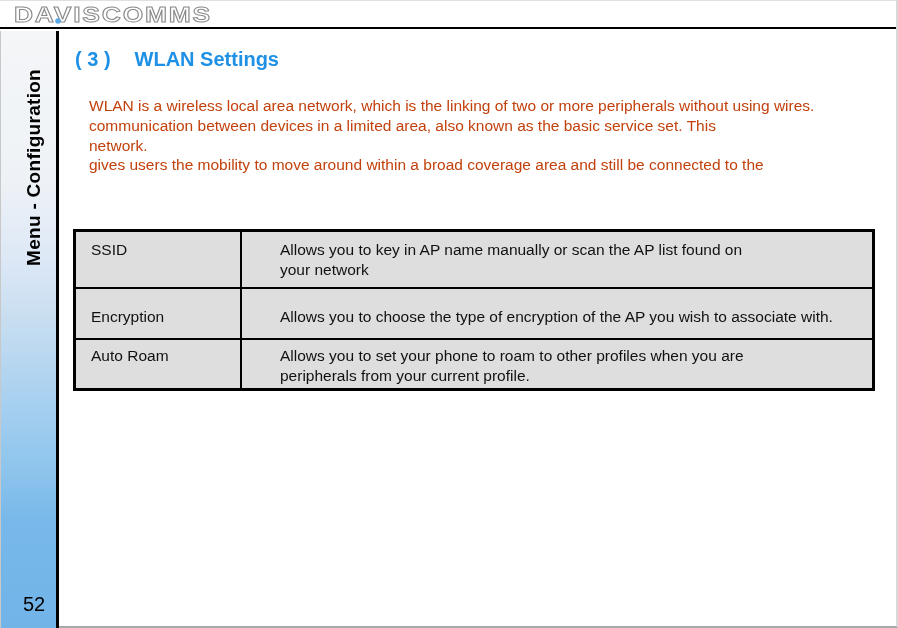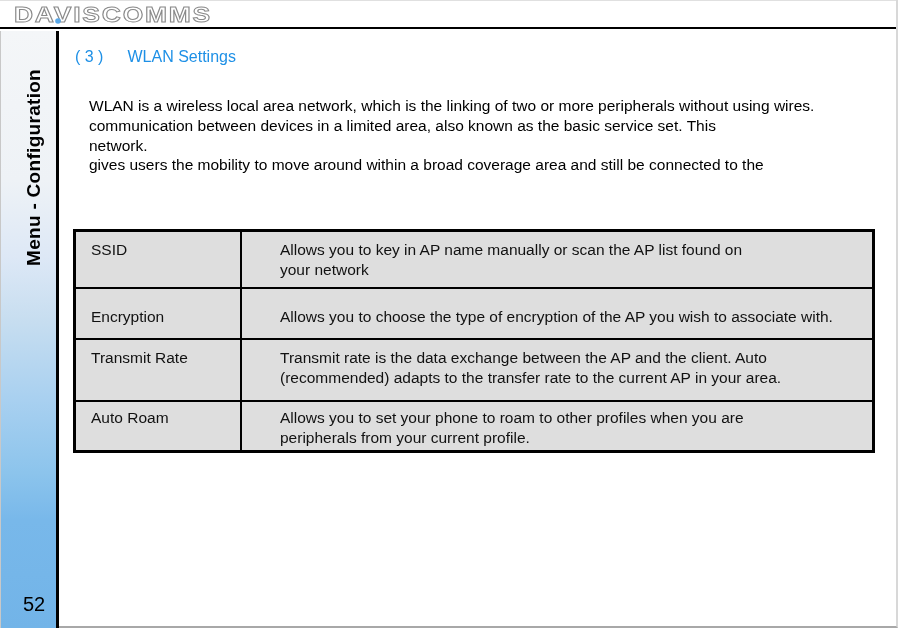--- a/index.html
+++ b/index.html
@@ -81,34 +81,34 @@
       position: absolute;
       left: 62px;
       top: 31px;
       width: 834px;
       height: 595px;
     }
     .section-heading {
       position: absolute;
       left: 13px;
       top: 17px;
-      font-size: 16px;
-      font-weight: normal;
+      font-size: 20px;
+      font-weight: bold;
       color: #1e90e6;
       white-space: nowrap;
     }
     .section-heading .num { margin-right: 24px; }
     .intro {
       position: absolute;
       left: 27px;
       top: 65px;
       width: 800px;
       font-size: 15.5px;
       line-height: 19.8px;
-      color: #000000;
+      color: #c2410c;
     }
     .intro p { margin: 0; white-space: nowrap; }
     .settings-table {
       position: absolute;
       left: 11px;
       top: 198px;
       width: 802px;
       border-collapse: collapse;
       background: #dedede;
       border: 3px solid #000;
@@ -192,33 +192,20 @@
             <div class="cell">
               <span>Encryption</span>
             </div>
           </td>
       <td class="desc">
             <div class="cell">
         <span>Allows you to choose the type of encryption of the AP you wish to associate with.</span>
       </div>
           </td>
     </tr>
-    <tr class="row-tx">
-      <td class="name">
-            <div class="cell">
-              <span>Transmit Rate</span>
-            </div>
-          </td>
-      <td class="desc">
-            <div class="cell">
-        <span>Transmit rate is the data exchange between the AP and the client. Auto</span>
-        <span>(recommended) adapts to the transfer rate to the current AP in your area.</span>
-      </div>
-          </td>
-    </tr>
     <tr class="row-roam">
       <td class="name">
             <div class="cell">
               <span>Auto Roam</span>
             </div>
           </td>
       <td class="desc">
             <div class="cell">
         <span>Allows you to set your phone to roam to other profiles when you are</span>
         <span>peripherals from your current profile.</span>

